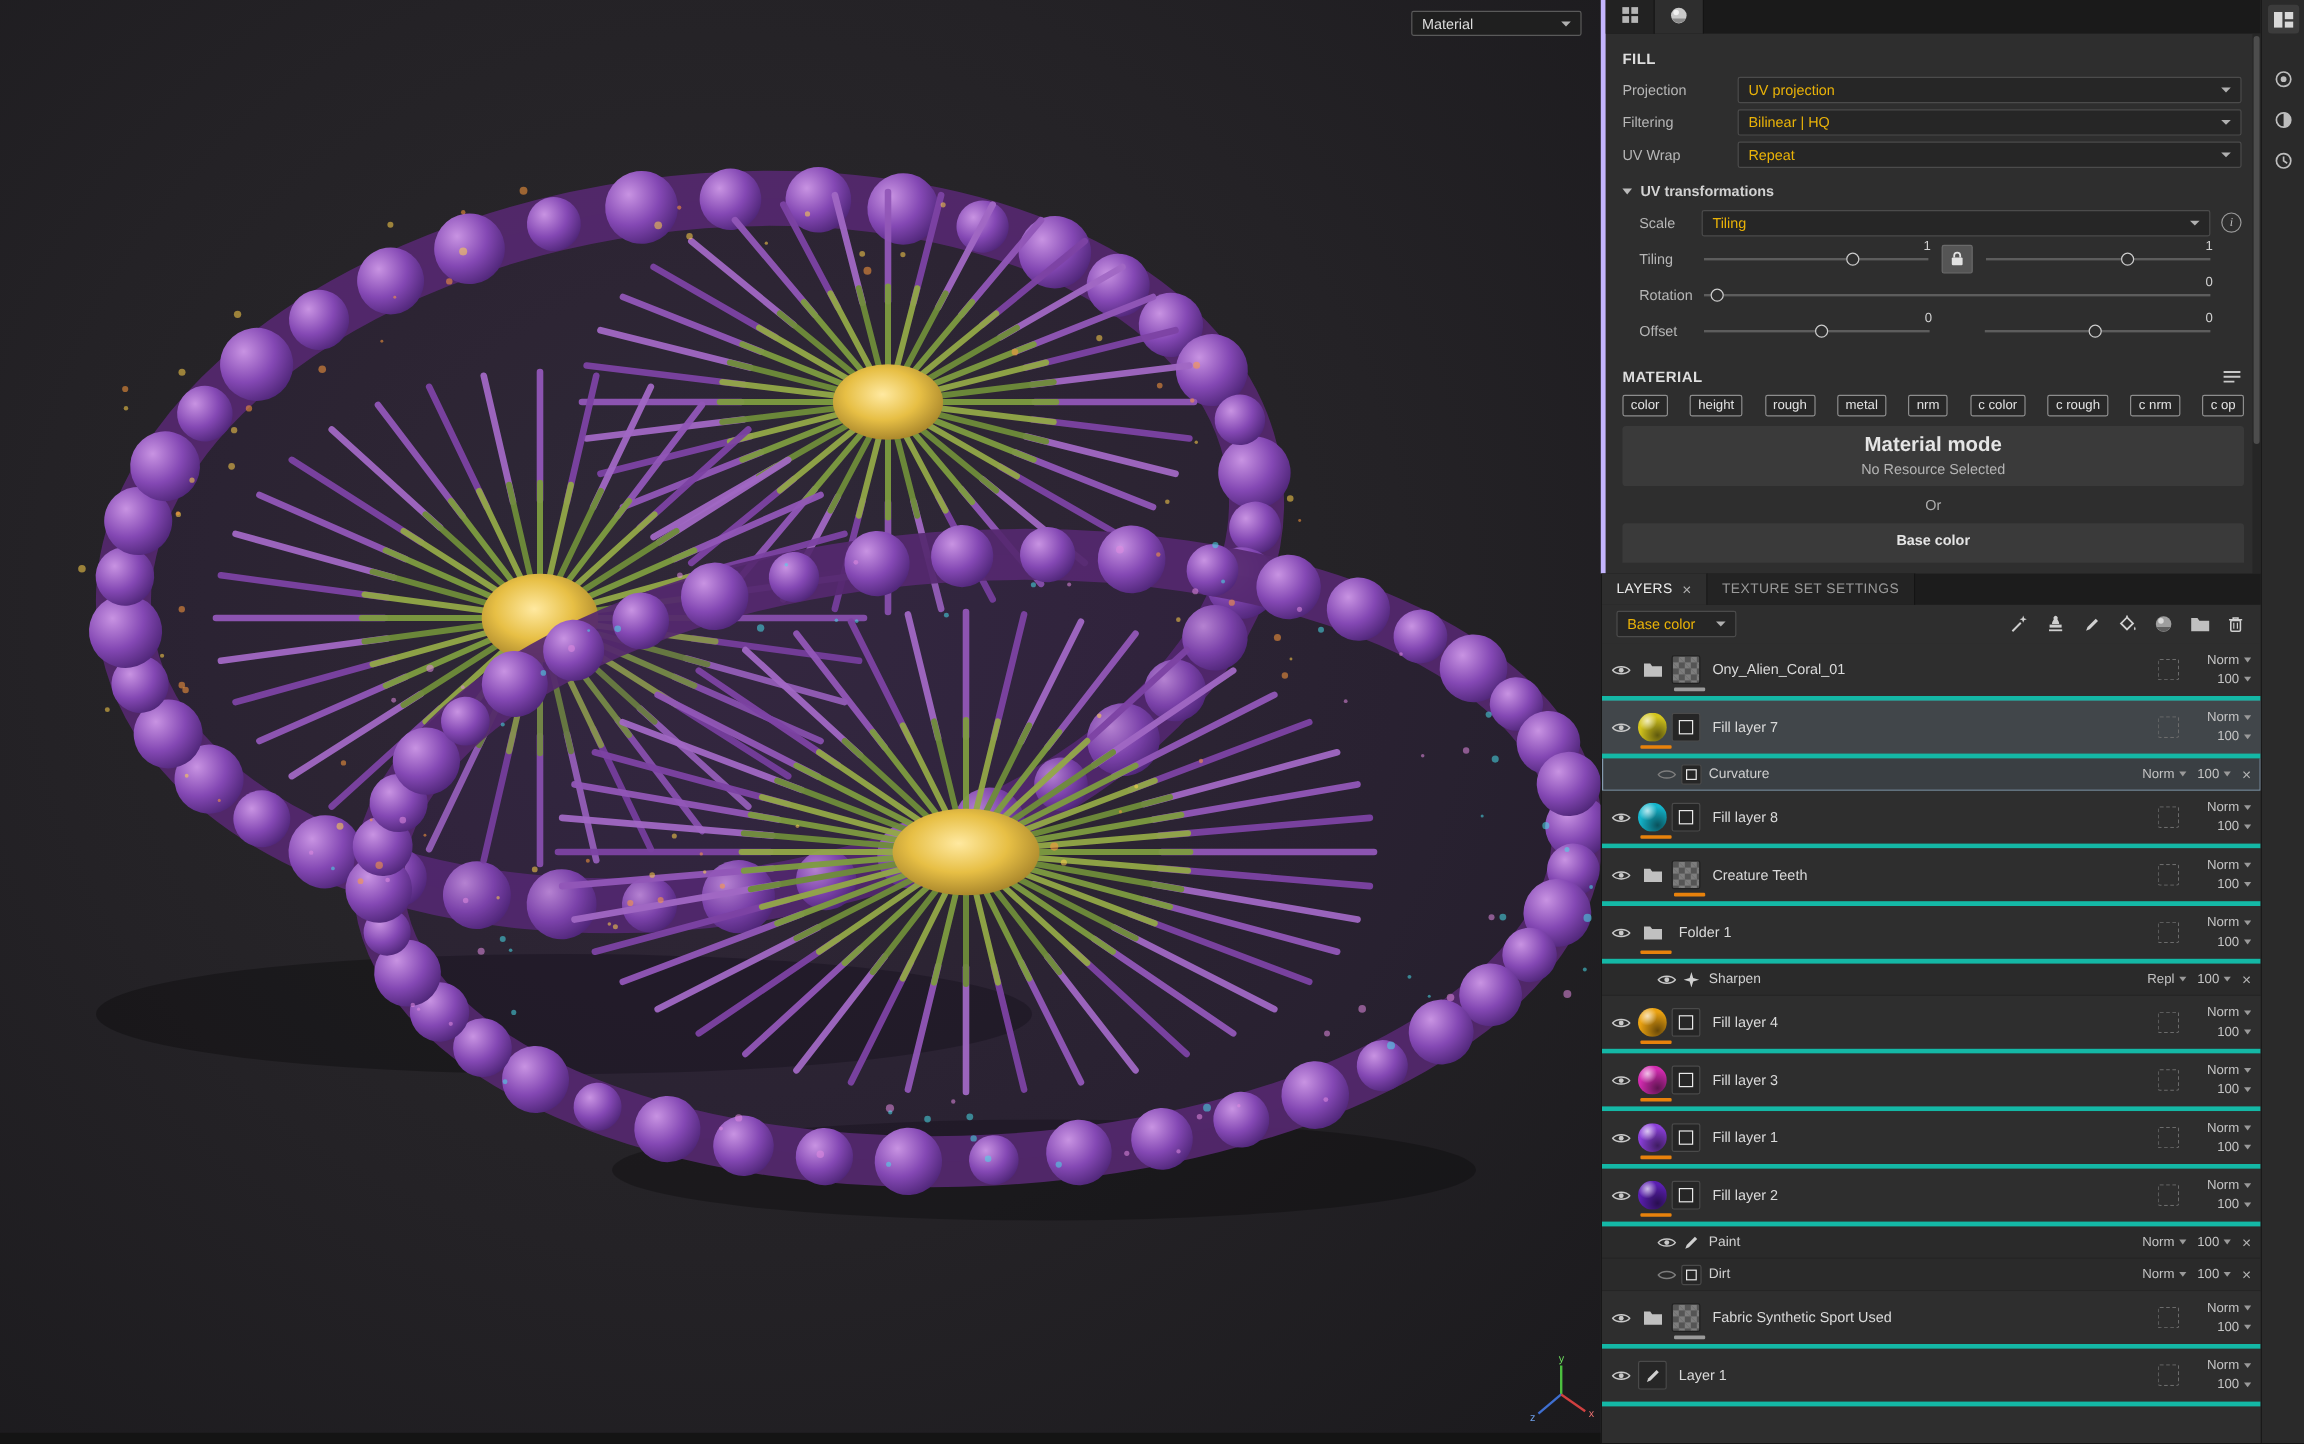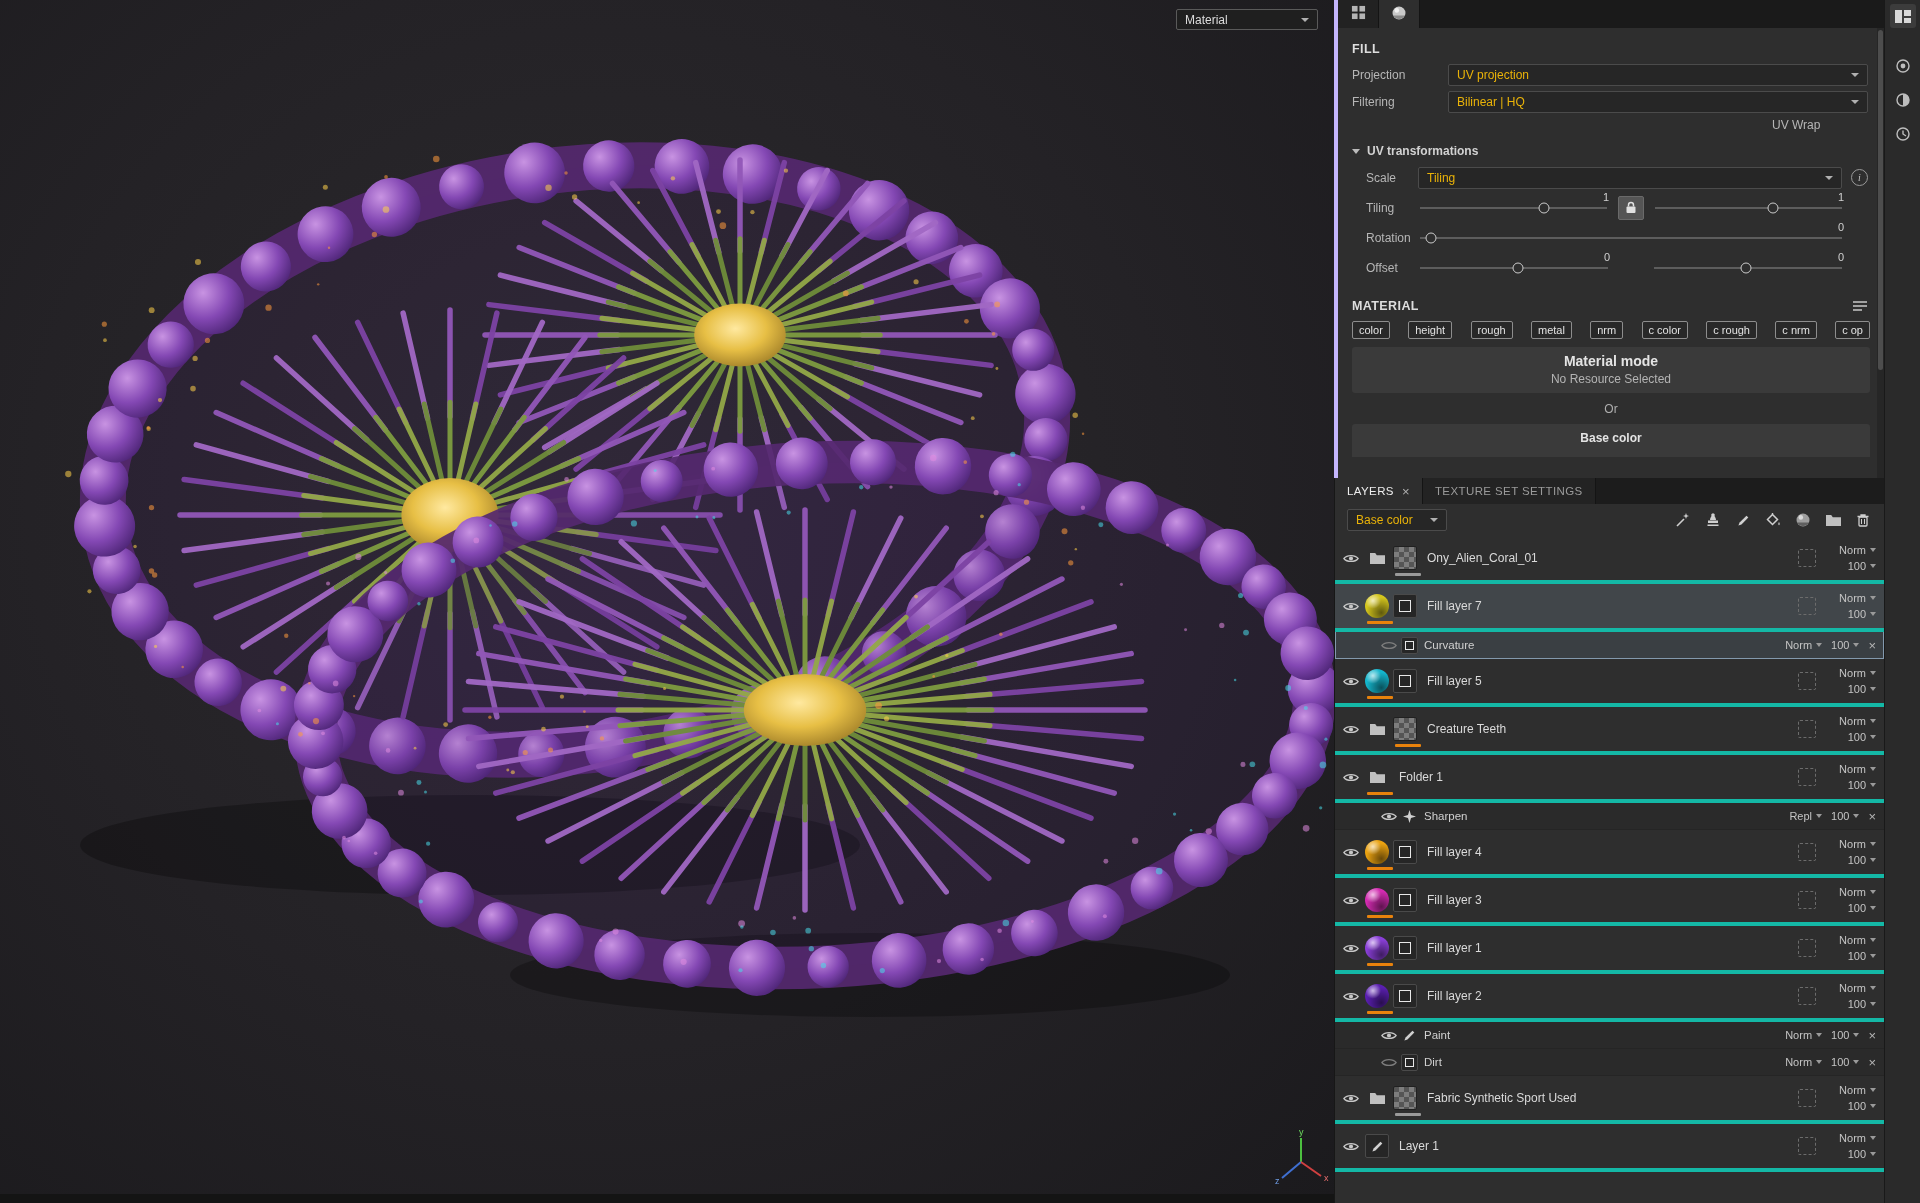--- a/index.html
+++ b/index.html
@@ -43,21 +43,21 @@
   .slider .sval{position:absolute;right:0;top:-3px;font-size:11px;color:#d0d0d0;}
   .lockbtn{width:24px;height:22px;margin:0 9px;background:#555555;border:1px solid #6a6a6a;border-radius:2px;
       display:flex;align-items:center;justify-content:center;flex:none;}
   .lockspacer{width:42px;flex:none;}
   .infoicon{width:15px;height:15px;margin-left:9px;border:1px solid #9a9a9a;border-radius:50%;color:#c0c0c0;
       font-size:10px;display:flex;align-items:center;justify-content:center;font-family:"Liberation Serif",serif;font-style:italic;flex:none;}
   .mat-header{display:flex;align-items:center;justify-content:space-between;margin:18px 16px 4px 14px;}
   .channels{display:flex;justify-content:space-between;margin:8px 14px;}
   .chbtn{padding:2px 6px;font-size:11px;border:1px solid #8d8d8d;border-radius:2px;background:#282828;color:#e2e2e2;white-space:nowrap;}
   .modebox{margin:8px 14px 0;background:#3a3a3a;border-radius:3px;padding:6px 0 7px;text-align:center;}
-  .modebox .t1{font-weight:bold;color:#e4e4e4;font-size:14px;}
+  .modebox .t1{font-weight:bold;color:#e4e4e4;font-size:17px;}
   .modebox .t2{color:#b4b4b4;margin-top:3px;}
   .or{text-align:center;color:#aeaeae;margin:9px 16px 8px;}
   .basebox{margin:0 14px;background:#3a3a3a;border-radius:3px 3px 0 0;padding:7px 0 12px;text-align:center;
       font-weight:bold;color:#e4e4e4;}
 
   
   .layers{position:absolute;left:1334px;top:478px;width:550px;height:725px;background:#2e2e2e;
       border-left:1px solid #171717;box-sizing:border-box;display:flex;flex-direction:column;}
   .ltabs{height:26px;background:#1c1c1c;display:flex;flex:none;}
   .ltab{display:flex;align-items:center;gap:8px;padding:0 12px;font-size:11.5px;letter-spacing:.4px;
@@ -662,20 +662,24 @@
     </div>
     <div class="prow">
       <span class="plabel">Filtering</span>
       <div class="dd">
         <span>Bilinear | HQ</span>
         <span class="chev"></span>
       </div>
     </div>
     <div class="prow">
       <span class="plabel">UV Wrap</span>
+      <div class="dd">
+        <span>Repeat</span>
+        <span class="chev"></span>
+      </div>
     </div>
 
     <div class="uvhead">
       <span class="tri-down"></span>
       <span>UV transformations</span>
     </div>
 
     <div class="uvrow scale-row">
       <span class="uvlabel">Scale</span>
       <div class="dd">
@@ -906,21 +910,21 @@
         <div class="litem">
           <div class="lrow">
             <span class="eye">
               <svg width="16" height="11" viewBox="0 0 18 12">
                 <path d="M1 6 C4.5 1.6 13.5 1.6 17 6 C13.5 10.4 4.5 10.4 1 6 Z" fill="none" stroke="#c8c8c8" stroke-width="1.4"></path>
                 <circle cx="9" cy="6" r="2.3" fill="#c8c8c8"></circle>
               </svg>
             </span>
             <span class="thumb sphere-thumb" style="background: radial-gradient(circle at 33% 28%, rgba(255, 255, 255, 0.7), rgba(255, 255, 255, 0) 34%), radial-gradient(circle at 68% 78%, rgba(0, 0, 0, 0.55), rgba(0, 0, 0, 0) 62%), rgb(20, 181, 204);"></span>
             <span class="thumb fillsq-thumb"></span>
-            <span class="lname">Fill layer 5</span>
+            <span class="lname">Fill layer 8</span>
             <span class="rrow">
               <span class="dashsq"></span>
               <span class="bopcol">
                 <span class="bop">
                   <span>Norm</span>
                   <span class="chev3"></span>
                 </span>
                 <span class="bop">
                   <span>100</span>
                   <span class="chev3"></span>

